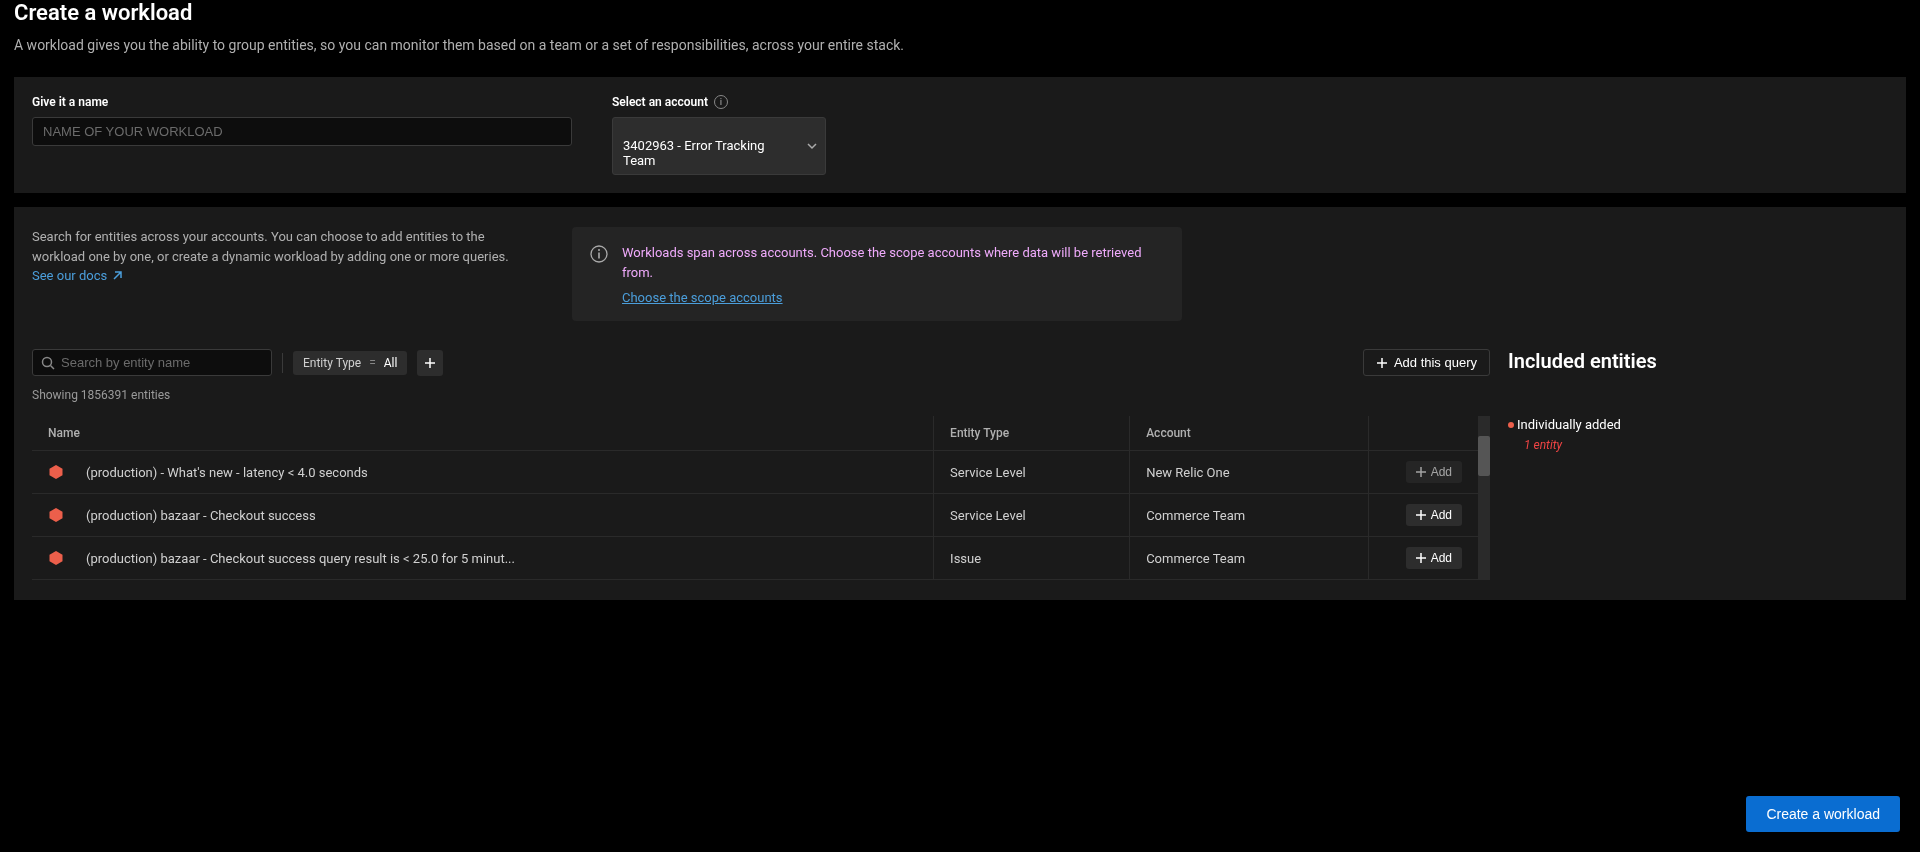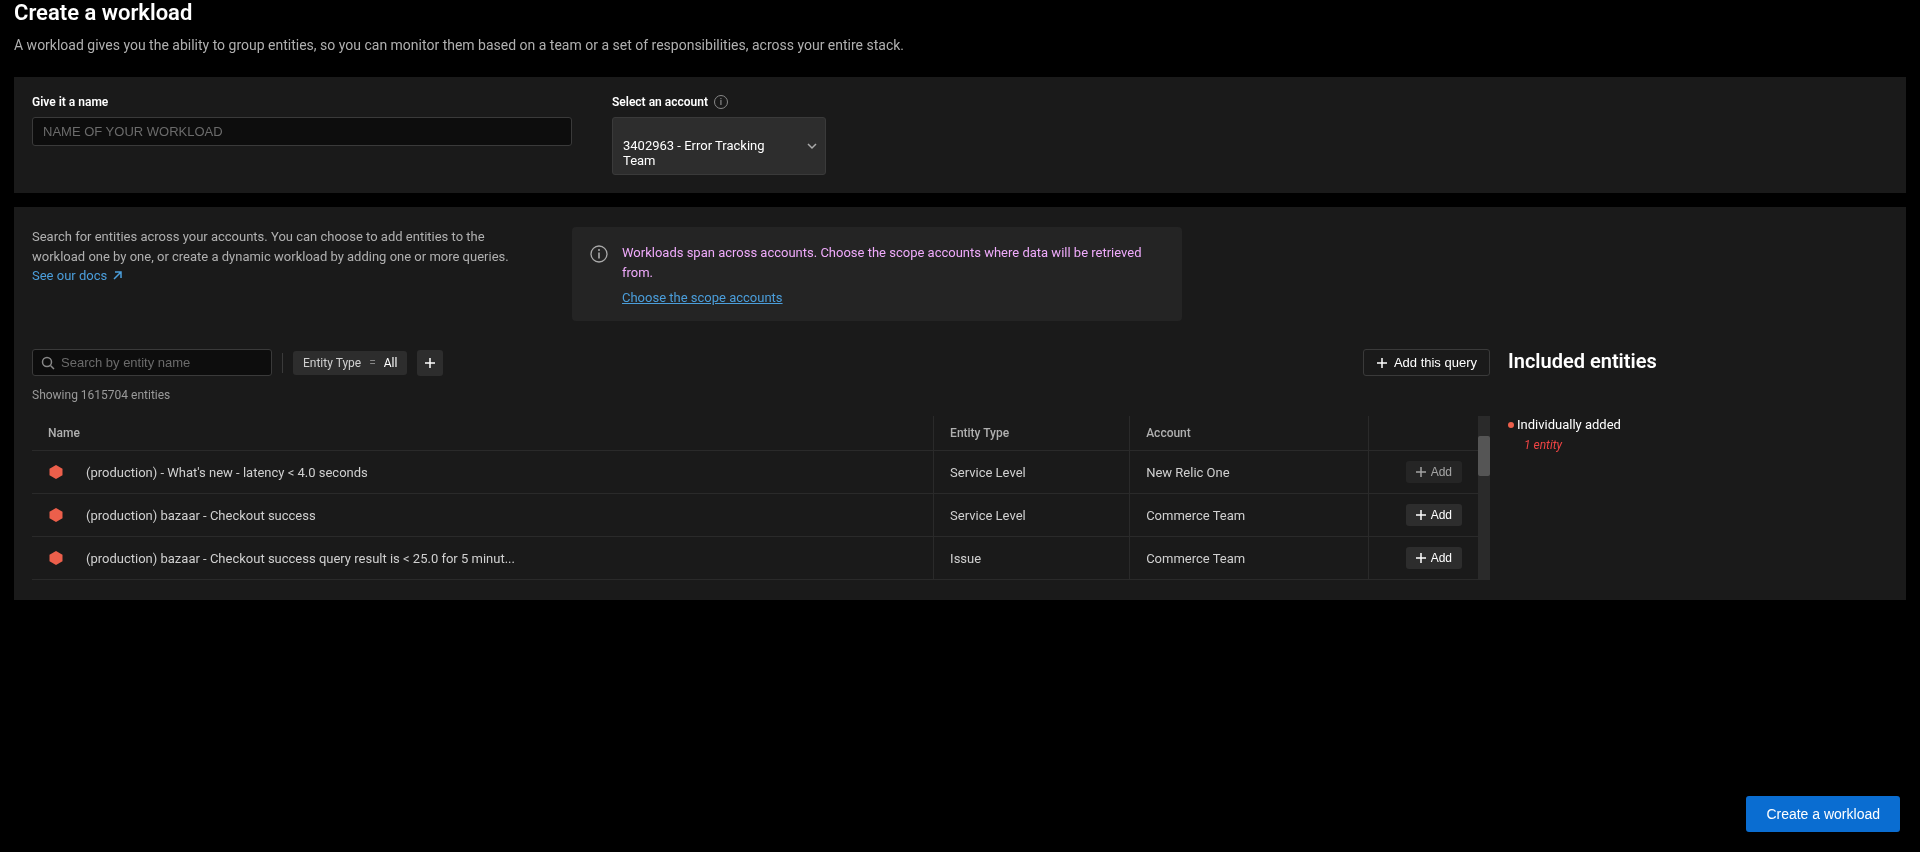--- a/index.html
+++ b/index.html
@@ -427,21 +427,21 @@
           <div class="spacer"></div>
           <button class="add-query-btn">
             <svg width="12" height="12" viewBox="0 0 12 12">
               <line x1="6" y1="1" x2="6" y2="11" stroke="#fff" stroke-width="1.5"></line>
               <line x1="1" y1="6" x2="11" y2="6" stroke="#fff" stroke-width="1.5"></line>
             </svg>
             <span>Add this query</span>
           </button>
         </div>
 
-        <div class="showing-text">Showing 1615704 entities</div>
+        <div class="showing-text">Showing 1856391 entities</div>
 
         <div class="table-wrap">
           <div class="table-main">
             <table class="table">
               <thead>
                 <tr>
                   <th>Name</th>
                   <th>Entity Type</th>
                   <th>Account</th>
                   <th class="action-col"></th>

